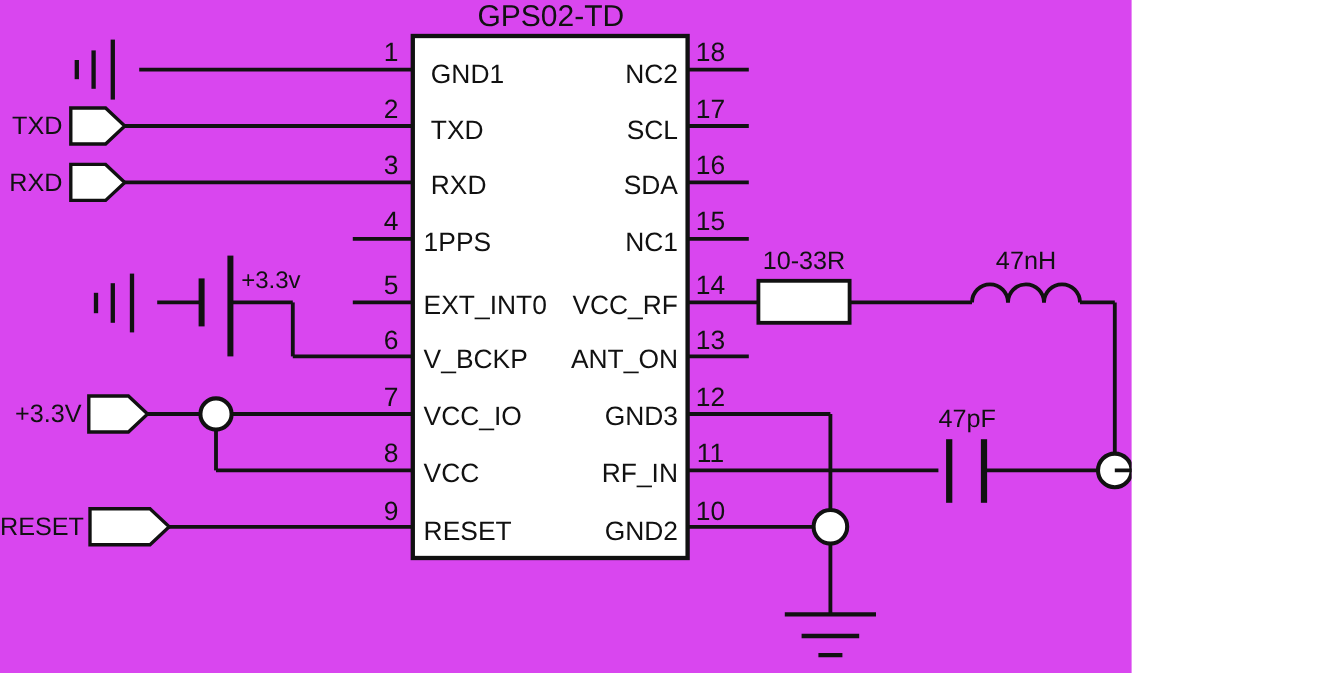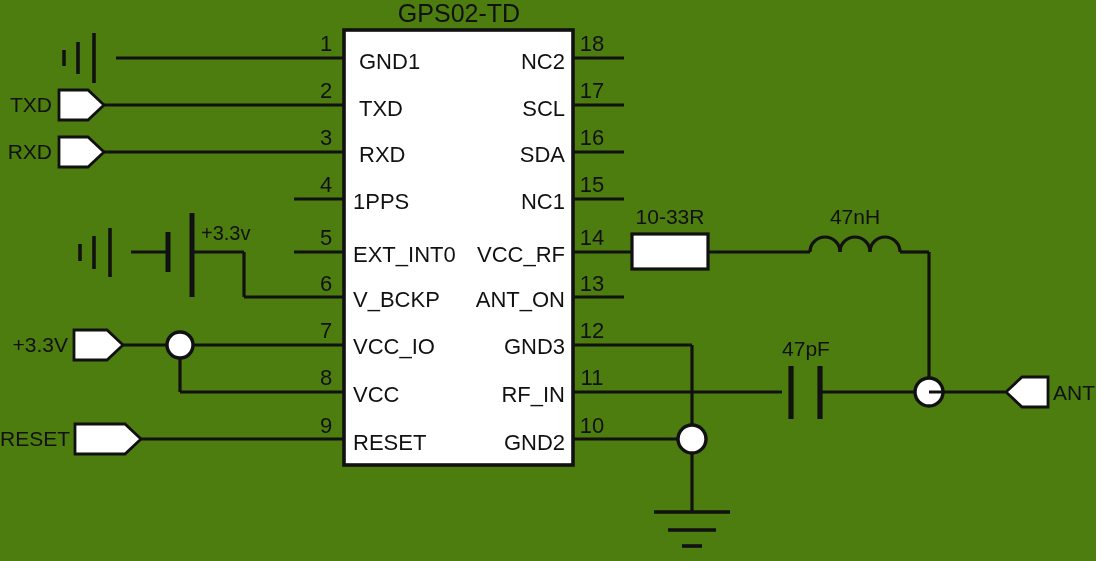--- a/index.html
+++ b/index.html
@@ -5,23 +5,23 @@
   html, body {
     margin: 0;
     padding: 0;
     background: #ffffff;
   }
   body {
     font-family: "Liberation Sans", sans-serif;
   }
   #schematic-root {
     position: relative;
-    width: 1096px;
+    width: 943px;
     height: 561px;
-    background: #4d7c0f;
+    background: #d946ef;
     overflow: hidden;
   }
   #schematic-svg {
     position: absolute;
     top: 0;
     left: 0;
     width: 1105px;
     height: 561px;
     display: block;
   }

